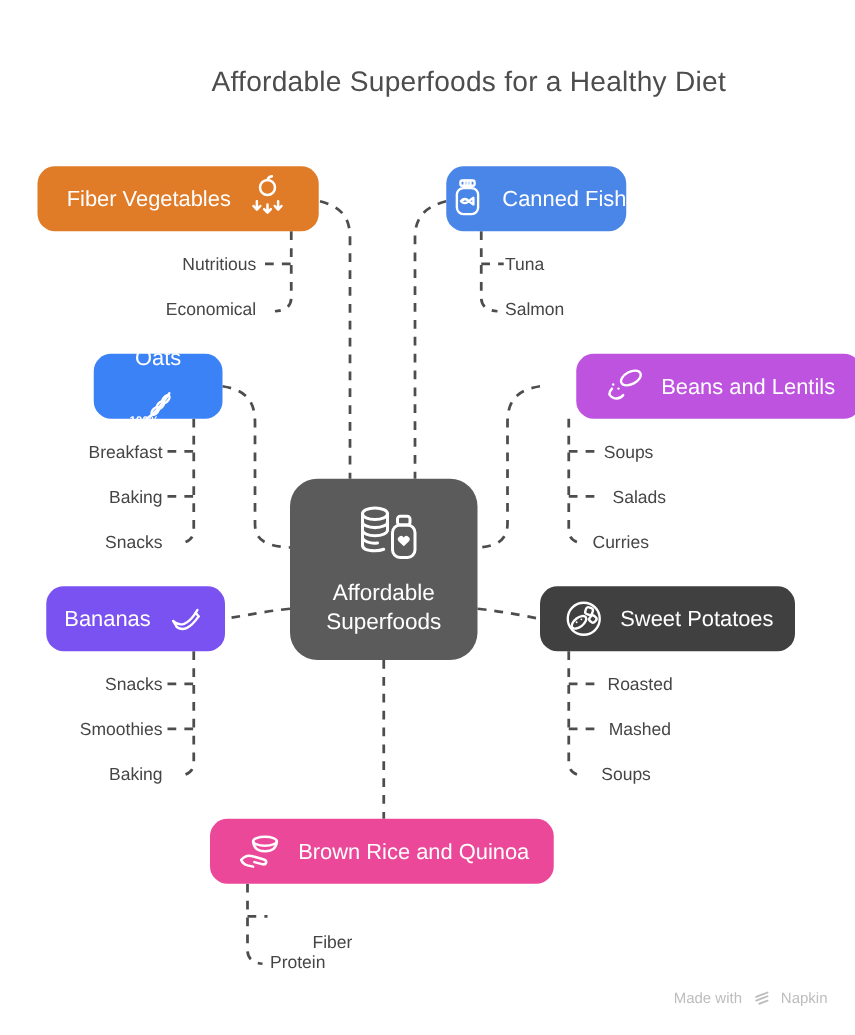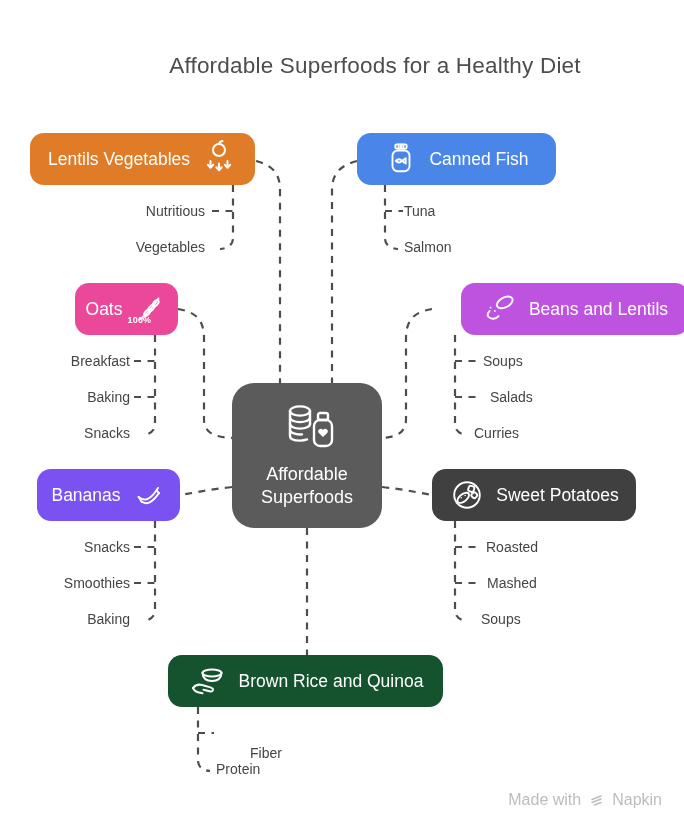--- a/index.html
+++ b/index.html
@@ -4,32 +4,32 @@
 <style>
   html,body{margin:0;padding:0;background:#fff;}
   body{width:684px;height:828px;position:relative;font-family:"Liberation Sans",sans-serif;overflow:hidden;}
   .canvas{position:absolute;inset:0;width:684px;height:828px;background:#ffffff;}
   .title{position:absolute;top:53px;left:0;width:100%;text-align:center;font-size:22.5px;font-weight:500;color:#4d4d4d;letter-spacing:.2px;margin-left:33px;}
   svg.connectors{position:absolute;left:0;top:0;width:684px;height:828px;pointer-events:none;}
   svg.connectors path{fill:none;stroke:#4d4d4d;stroke-width:2.2;stroke-dasharray:7 6.5;}
   .node{position:absolute;height:52px;border-radius:14px;display:flex;align-items:center;justify-content:center;gap:11px;color:#fff;font-size:17.5px;font-weight:500;white-space:nowrap;box-sizing:border-box;}
   .node .ic{display:flex;align-items:center;flex:0 0 auto;}
   .n-fv{left:30px;top:133px;width:225px;}
-  .n-cf{left:357px;top:133px;width:199px;}
+  .n-cf{left:357px;top:133px;width:144px;}
   .n-oats{left:75px;top:283px;width:103px;}
   .n-beans{left:432px;top:283px;width:228px;margin-left:29px;}
   .n-ban{left:37px;top:469px;width:143px;}
   .n-sp{left:432px;top:469px;width:204px;}
   .n-br{left:168px;top:655px;width:275px;}
   .n-central{left:232px;top:383px;width:150px;height:145px;border-radius:22px;flex-direction:column;gap:7px;font-size:18px;line-height:1.3;text-align:center;}
   .central-label{display:flex;flex-direction:column;align-items:center;}
   .sub{position:absolute;transform:translateY(-50%);font-size:14px;color:#454545;white-space:nowrap;}
   .oats-ic{position:relative;}
   .oats-badge{position:absolute;left:-6px;bottom:1px;font-size:9px;font-weight:bold;color:#fff;letter-spacing:.2px;}
-  .watermark{position:absolute;top:791px;right:22px;display:flex;align-items:center;gap:9px;font-size:16px;color:#bdbdbd;}
+  .watermark{position:absolute;top:791px;right:22px;display:flex;align-items:center;gap:9px;font-size:12px;color:#bdbdbd;}
   .icon-svg{stroke:#fff;fill:none;stroke-width:2;stroke-linecap:round;stroke-linejoin:round;}
 </style>
 </head>
 <body>
 
 <div class="canvas">
 
   <div class="title">Affordable Superfoods for a Healthy Diet</div>
 
   <svg class="connectors" viewBox="0 0 684 828">
@@ -56,51 +56,51 @@
     <path d="M134 547 H155"></path>
       <path d="M134 583 H155"></path>
     <path d="M455 521 V610 Q455 620 468 621"></path>
     <path d="M455 547 H476"></path>
       <path d="M455 583 H476"></path>
     <path d="M198 707 V760 Q198 770 210 771"></path>
     <path d="M198 733 H214"></path>
   </svg>
 
   <div class="node n-fv" style="background-color: rgb(224, 123, 39);">
-    <span>Lentils Vegetables</span>
+    <span>Fiber Vegetables</span>
     <span class="ic">
       <svg class="icon-svg" width="36" height="38" viewBox="0 0 36 38">
         <circle cx="18" cy="10" r="6"></circle>
         <path d="M18 4 q0.5 -2.5 3.5 -3"></path>
         <path d="M9.5 21 v6.5 M6.8 24.8 L9.5 27.7 L12.2 24.8"></path>
         <path d="M18 23.5 v6.5 M15.3 27.3 L18 30.2 L20.7 27.3"></path>
         <path d="M26.5 21 v6.5 M23.8 24.8 L26.5 27.7 L29.2 24.8"></path>
       </svg>
     </span>
   </div>
   <span class="sub" style="top:211px;right:479px;">Nutritious</span>
-  <span class="sub" style="top:247px;right:479px;">Vegetables</span>
+  <span class="sub" style="top:247px;right:479px;">Economical</span>
 
   <div class="node n-cf" style="background-color: rgb(74, 134, 232);">
     <span class="ic">
       <svg class="icon-svg" width="34" height="34" viewBox="0 0 36 36">
         <rect x="12" y="2.5" width="12" height="4.5" rx="1.5"></rect>
         <path d="M15.5 2.5 v4.5 M18 2.5 v4.5 M20.5 2.5 v4.5"></path>
         <rect x="9" y="9" width="18" height="22" rx="5.5"></rect>
         <path d="M12.5 20 q3.2 -3.5 6.5 0 q-3.3 3.5 -6.5 0 z"></path>
         <path d="M19 20 l4 -2.8 v5.6 z"></path>
         <circle cx="14.6" cy="19.4" r="0.7" fill="#fff" stroke="none"></circle>
       </svg>
     </span>
     <span>Canned Fish</span>
   </div>
   <span class="sub" style="top:211px;left:404px;">Tuna</span>
   <span class="sub" style="top:247px;left:404px;">Salmon</span>
 
-  <div class="node n-oats" style="background-color: #ec4899;">
+  <div class="node n-oats" style="background-color: #3b82f6; flex-direction: column;">
     <span>Oats</span>
     <span class="ic oats-ic">
       <svg class="icon-svg" width="34" height="34" viewBox="0 0 36 36">
         <path d="M7 29 Q16 24 27 7"></path>
         <ellipse cx="24" cy="12" rx="4" ry="2.2" transform="rotate(-48 24 12)"></ellipse>
         <ellipse cx="19.5" cy="17" rx="4" ry="2.2" transform="rotate(-48 19.5 17)"></ellipse>
         <ellipse cx="15" cy="22" rx="4" ry="2.2" transform="rotate(-48 15 22)"></ellipse>
       </svg>
       <span class="oats-badge">100%</span>
     </span>
@@ -171,21 +171,21 @@
         <rect x="20.5" y="9.5" width="6" height="6" rx="2" transform="rotate(18 23.5 12.5)"></rect>
         <rect x="24" y="16.5" width="5.5" height="5.5" rx="2" transform="rotate(40 26.7 19.2)"></rect>
       </svg>
     </span>
     <span>Sweet Potatoes</span>
   </div>
   <span class="sub" style="top:547px;left:486px;">Roasted</span>
   <span class="sub" style="top:583px;left:487px;">Mashed</span>
   <span class="sub" style="top:619px;left:481px;">Soups</span>
 
-  <div class="node n-br" style="background-color: #14532d;">
+  <div class="node n-br" style="background-color: #ec4899;">
     <span class="ic">
       <svg class="icon-svg" width="40" height="36" viewBox="0 0 40 36">
         <ellipse cx="24" cy="10" rx="9.5" ry="3.6"></ellipse>
         <path d="M14.5 10 q0.5 8 9.5 8 q9 0 9.5 -8"></path>
         <path d="M5 25 q3.5 -4.5 9 -3 l8.5 2.4 q3 0.9 2.4 2.8 q-0.6 1.8 -3.4 1.1 l-6 -1.6"></path>
         <path d="M5 25 q1.2 3.2 5 4.3 l4.5 1"></path>
       </svg>
     </span>
     <span>Brown Rice and Quinoa</span>
   </div>

